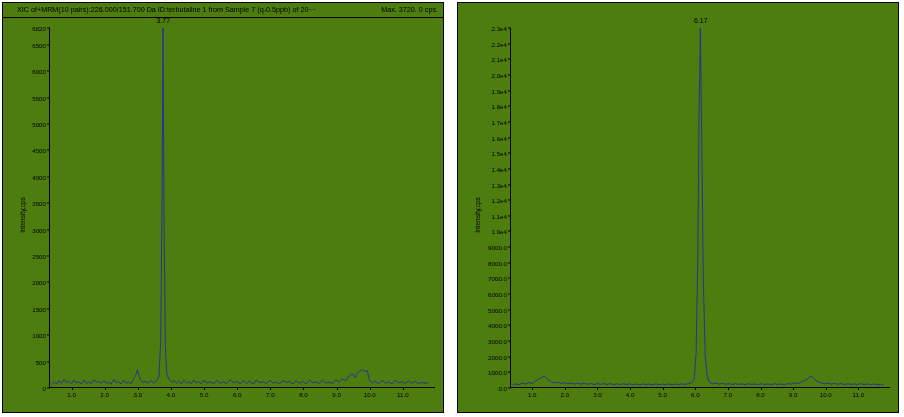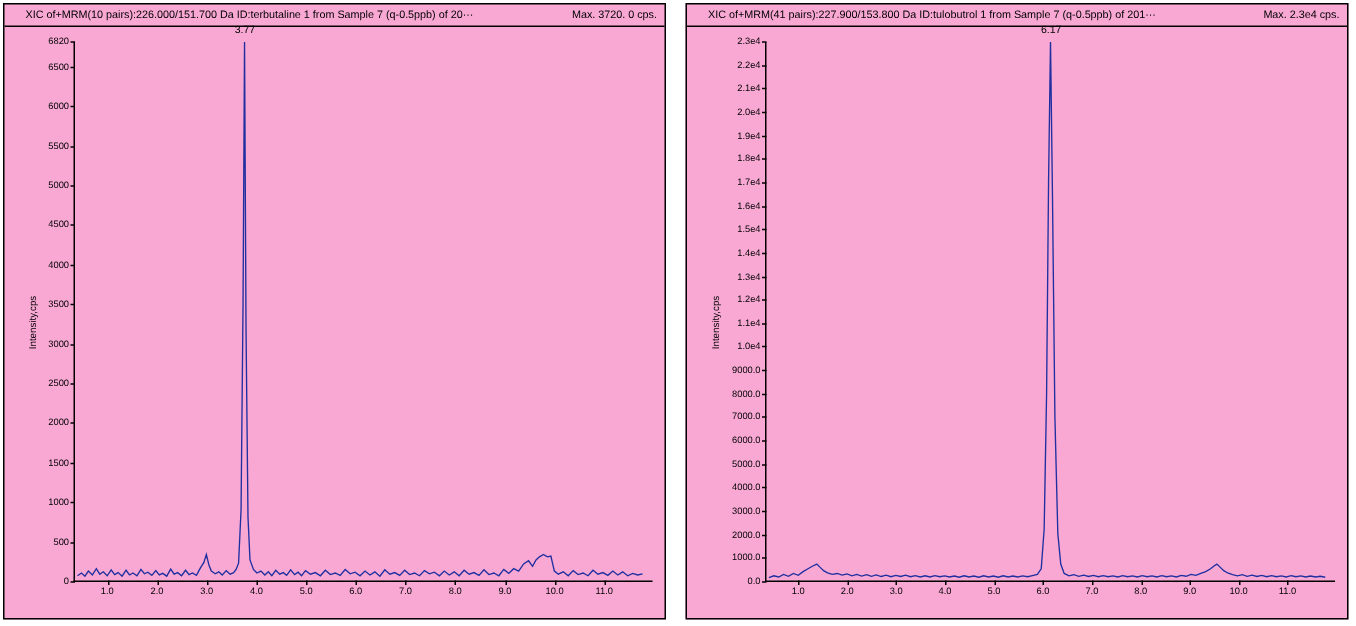--- a/index.html
+++ b/index.html
@@ -16,21 +16,21 @@
   .page {
     position: relative;
     width: 904px;
     height: 417px;
   }
   .panel {
     position: absolute;
     top: 2px;
     height: 411px;
     border: 1px solid #000000;
-    background: #f9a8d4;
+    background: #4d7c0f;
     box-sizing: border-box;
     padding-left: 27px;
   }
   #panel-left  { left: 2px;   width: 442px; }
   #panel-right { left: 457px; width: 442px; }
 
   .panel-header {
     position: absolute;
     top: 0;
     left: 0;
@@ -202,24 +202,20 @@
           <div class="xtick-mark" style="left: 319.734px;"></div>
           <div class="xtick" style="left: 352.867px;">11.0</div>
           <div class="xtick-mark" style="left: 352.867px;"></div>
           <div class="peak-label" style="left: 113.315px; top: -11px;">3.77</div>
         </div>
 
     </div>
   </div>
 
   <div class="panel" id="panel-right">
-    <div class="panel-header">
-      <span class="panel-title">XIC of+MRM(41 pairs):227.900/153.800 Da ID:tulobutrol  1 from Sample 7 (q-0.5ppb) of 201···</span>
-      <span class="panel-max">Max. 2.3e4 cps.</span>
-    </div>
     <div class="plot-area">
       <div class="ylabel">Intensity,cps</div>
       <div class="axes" id="axes-right">
         <svg class="trace" id="trace-right" viewBox="0 0 380 360" preserveAspectRatio="none">
             <polyline points="1.63,358.12 4.89,356.87 8.15,357.65 11.42,355.93 14.68,357.18 17.94,355.30 21.20,356.56 24.46,354.05 27.73,352.17 30.99,350.30 33.60,349.04 35.88,351.23 38.16,353.43 40.77,354.83 44.03,355.93 47.30,355.30 50.56,356.40 53.82,355.62 57.08,356.87 60.34,355.93 63.61,357.03 66.87,356.09 70.13,357.18 73.39,356.24 76.65,357.34 79.91,356.40 83.18,357.50 86.44,356.56 89.70,357.34 92.96,356.40 96.22,357.50 99.48,356.71 102.75,357.65 106.01,356.87 109.27,357.65 112.53,356.71 115.79,357.50 119.06,356.87 122.32,357.65 125.58,357.03 128.84,357.81 132.10,356.87 135.36,357.65 138.63,357.03 141.89,357.81 145.15,356.87 148.41,357.65 151.67,357.03 154.94,357.81 158.20,356.87 161.46,357.65 164.72,357.03 167.98,357.65 171.24,356.87 174.51,357.50 177.77,356.71 181.03,355.93 183.64,352.17 185.60,325.57 187.23,234.78 188.53,93.91 189.84,0.00 191.14,101.74 192.77,250.43 194.73,328.70 196.69,349.04 198.97,355.30 202.23,356.87 205.49,356.09 208.76,357.18 212.02,356.40 215.28,357.34 218.54,356.56 221.80,357.50 225.06,356.71 228.33,357.50 231.59,356.87 234.85,357.65 238.11,356.71 241.37,357.50 244.64,356.87 247.90,357.65 251.16,356.71 254.42,357.50 257.68,356.87 260.94,357.65 264.21,356.71 267.47,357.50 270.73,356.87 273.99,357.65 277.25,356.56 280.52,357.18 283.78,355.93 287.04,356.56 290.30,355.30 293.56,354.05 296.82,352.17 299.11,350.30 301.06,349.04 303.35,351.23 305.63,353.43 308.24,354.99 311.50,356.09 314.76,356.87 318.03,356.09 321.29,357.18 324.55,356.40 327.81,357.34 331.07,356.56 334.33,357.50 337.60,356.71 340.86,357.50 344.12,356.87 347.38,357.65 350.64,356.71 353.91,357.50 357.17,356.87 360.43,357.65 363.69,357.03 366.95,357.65 370.21,357.18 373.48,357.81" fill="none" stroke="#1f2fa0" stroke-width="0.9" vector-effect="non-scaling-stroke"></polyline>
           </svg>
       <div class="ytick" style="top: 360px;">0.0</div>
           <div class="ytick-mark" style="top: 360px;"></div>
           <div class="ytick" style="top: 344.348px;">1000.0</div>
           <div class="ytick-mark" style="top: 344.348px;"></div>

